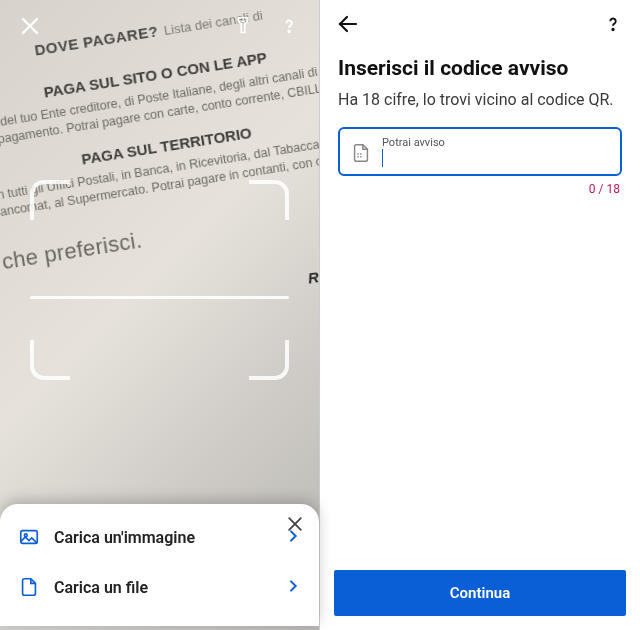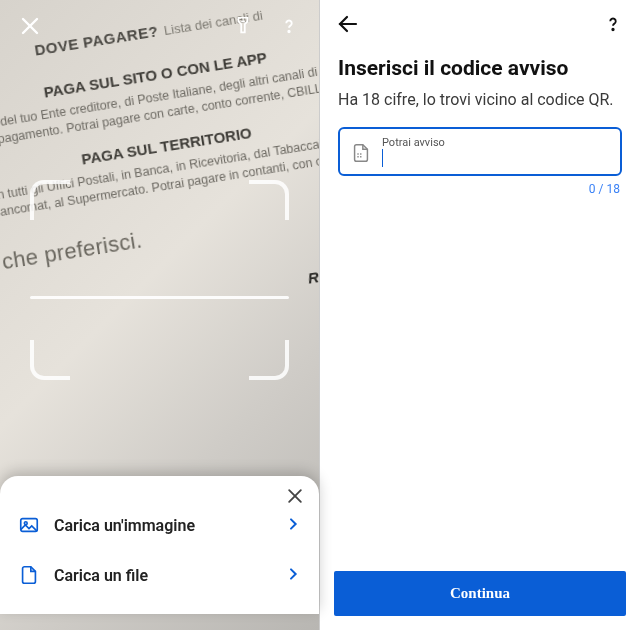--- a/index.html
+++ b/index.html
@@ -50,25 +50,25 @@
     left:30px; right:30px; top:180px; height:200px;
     z-index:4;
   }
   .corner { position:absolute; width:40px; height:40px; border:4px solid rgba(255,255,255,0.85); }
   .corner.tl { top:0; left:0; border-right:none; border-bottom:none; border-top-left-radius:14px;}
   .corner.tr { top:0; right:0; border-left:none; border-bottom:none; border-top-right-radius:14px;}
   .corner.bl { bottom:0; left:0; border-right:none; border-top:none; border-bottom-left-radius:14px;}
   .corner.br { bottom:0; right:0; border-left:none; border-top:none; border-bottom-right-radius:14px;}
   .scan-line { position:absolute; left:0; right:0; top:58%; height:3px; background:rgba(255,255,255,0.9); border-radius:2px;}
   .sheet {
-    position:absolute; left:0; right:0; bottom:16px;
+    position:absolute; left:0; right:0; bottom:4px;
     background:#fff;
     border-top-left-radius:18px; border-top-right-radius:18px;
     box-shadow:0 -4px 14px rgba(0,0,0,0.2);
-    padding:24px 18px 14px 18px;
+    padding:8px 18px 14px 18px;
     z-index:6;
   }
   .sheet-close { position:absolute; top:10px; right:14px; color:#444; }
   .sheet-row {
     display:flex; align-items:center; gap:14px;
     padding:14px 0;
   }
   .sheet-row + .sheet-row { border-top:0; }
   .sheet-row .label { flex:1; font-size:16px; color:#222; font-weight:600;}
   .sheet-row .chev { color:#0a5ed6; font-size:18px; font-weight:700;}
@@ -86,28 +86,27 @@
   }
   .field-icon { width:22px; height:22px; color:#888; flex-shrink:0;}
   .field-inner { flex:1; display:flex; flex-direction:column; }
   .field-label { font-size:11px; color:#555; line-height:1;}
   .field-input {
     border:none; outline:none; font-size:15px; color:#111;
     padding:0; height:20px; width:100%;
     caret-color:#0a5ed6;
   }
   .cursor-bar { width:1.5px; height:18px; background:#0a5ed6; }
-  .counter { font-size:12px; color:#3b82f6; text-align:right; margin-top:6px; padding-right:2px;}
+  .counter { font-size:12px; color:#be185d; text-align:right; margin-top:6px; padding-right:2px;}
   .continue-btn {
     margin:0 14px 14px 14px;
     background:#0a5ed6; color:#fff;
     text-align:center; padding:14px 0;
     font-size:15px; font-weight:600;
     border-radius:2px;
-    font-family:Liberation Serif, serif;
   }
 </style>
 </head>
 <body>
 
 <div class="pane pane-left">
   <div class="camera-bg">
     <div class="doc-text">
       <div><span class="h1">DOVE PAGARE?</span><span class="h1-sub">Lista dei canali di</span></div>
       <div class="h2">PAGA SUL SITO O CON LE APP</div>

